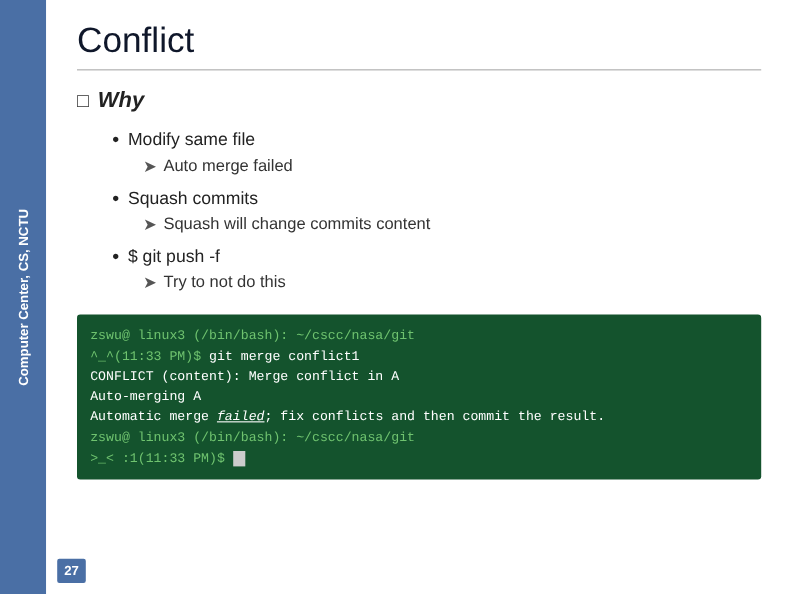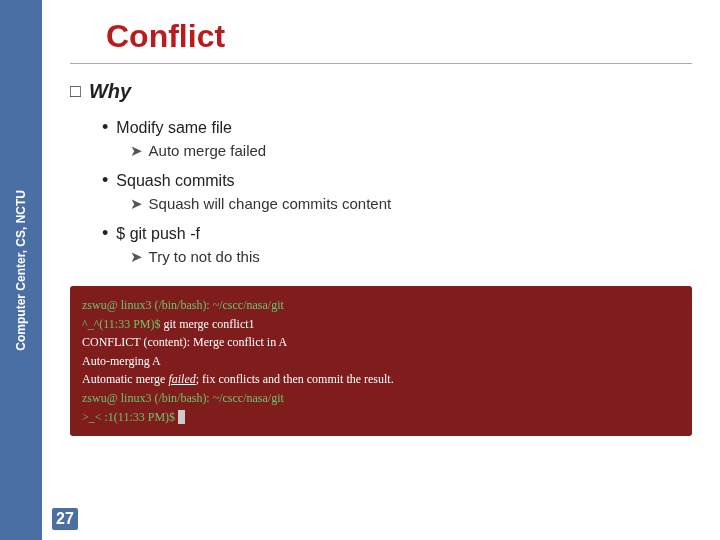--- a/index.html
+++ b/index.html
@@ -36,24 +36,23 @@
       flex: 1;
       background: white;
       display: flex;
       flex-direction: column;
       padding: 18px 28px 10px 28px;
       position: relative;
     }
 
     .page-title {
       font-size: 32px;
-      font-weight: bold;
-      color: #b91c1c;
+      font-weight: normal;
+      color: #0f172a;
       margin-bottom: 8px;
-      margin-left: 36px;
     }
 
     .divider {
       border: none;
       border-top: 1px solid #aaa;
       margin-bottom: 16px;
     }
 
     .content-area {
       flex: 1;
@@ -104,25 +103,25 @@
       align-items: flex-start;
     }
     .arrow-icon {
       color: #555;
       margin-right: 6px;
       font-size: 15px;
     }
 
     
     .terminal {
-      background: #7f1d1d;
+      background: #14532d;
       border-radius: 3px;
       padding: 10px 12px;
       margin-top: 20px;
-      font-family: Liberation Serif, serif;
+      font-family: Liberation Mono, monospace;
       font-size: 12px;
       line-height: 1.55;
     }
     .term-line {
       display: block;
     }
     .term-prompt {
       color: #6fc36f;
     }
     .term-cmd {
@@ -146,21 +145,21 @@
       padding: 0 2px;
     }
 
     
     .page-number {
       position: absolute;
       bottom: 10px;
       left: 10px;
       background: #4a6fa5;
       color: white;
-      font-size: 16px;
+      font-size: 12px;
       font-weight: bold;
       width: 26px;
       height: 22px;
       display: flex;
       align-items: center;
       justify-content: center;
       border-radius: 2px;
     }
   </style>
 </head>

